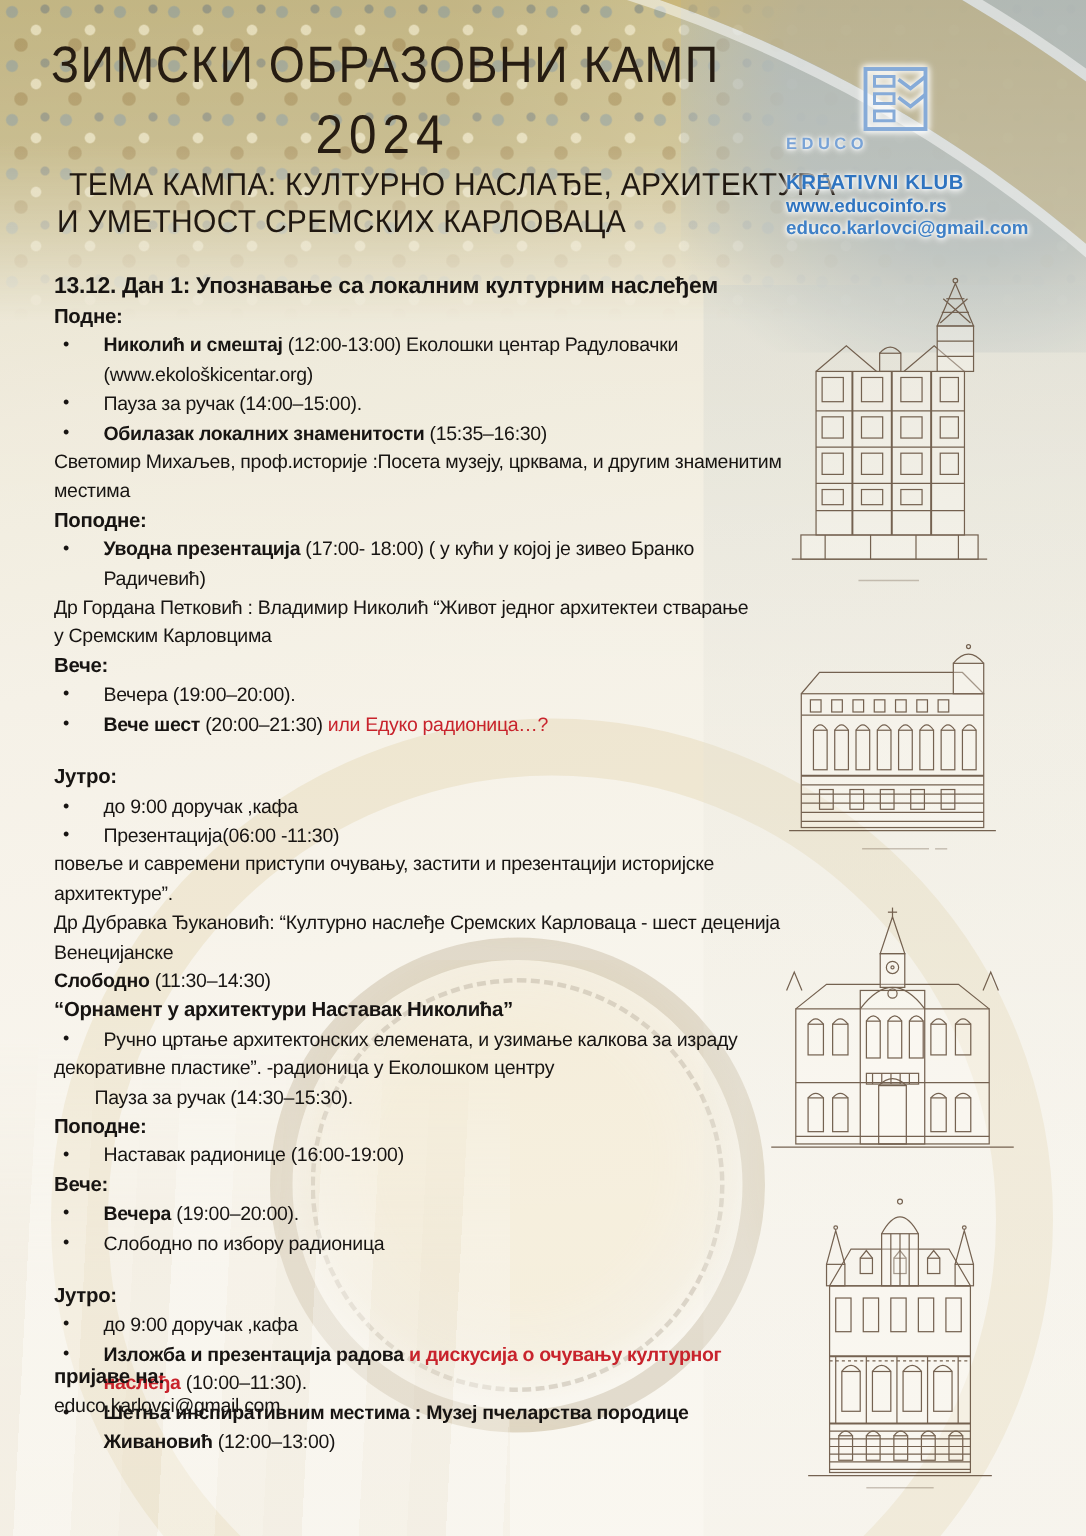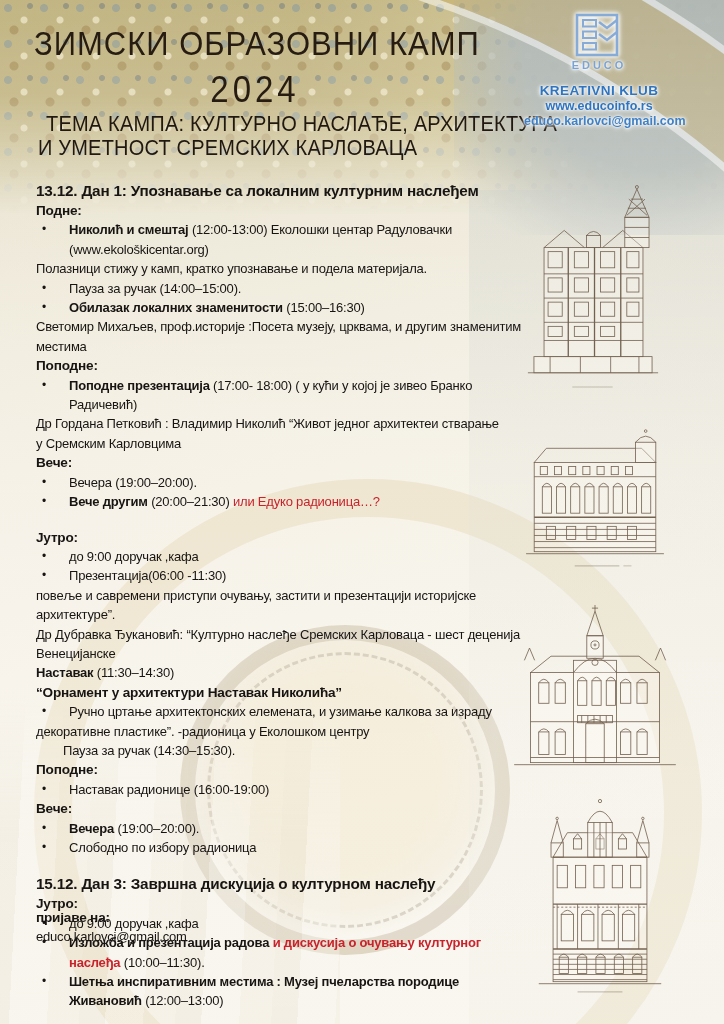--- a/index.html
+++ b/index.html
@@ -41,21 +41,21 @@
   .title-block{position:absolute;left:34px;top:24px;width:442px;text-align:center;color:#261c12;
     transform:scaleY(1.1);transform-origin:top left;z-index:5;}
   .title-line1{font-size:31px;letter-spacing:1px;white-space:nowrap;}
   .title-line2{font-size:33px;letter-spacing:4px;margin-top:5px;}
   .theme-block{position:absolute;left:38px;top:112px;color:#201811;font-size:20px;line-height:23px;
     letter-spacing:.2px;transform:scaleY(1.06);transform-origin:top left;z-index:5;}
   .theme-line1{padding-left:8px;white-space:nowrap;}
   .theme-line2{white-space:nowrap;}
 
   
-  .logo{position:absolute;left:524px;top:13px;width:150px;text-align:center;z-index:6;}
+  .logo{position:absolute;left:524px;top:44px;width:150px;z-index:6;}
   .logo *{text-shadow:0 0 2px #fff,0 0 4px #fff,0 1px 5px rgba(255,255,255,.95);}
   .logo-icon svg{display:block;margin:0 auto;filter:drop-shadow(0 0 2px #fff) drop-shadow(0 0 2px rgba(255,255,255,.9));}
   .logo-educo{font-size:11px;font-weight:bold;letter-spacing:3px;color:#79a3d6;margin-top:2px;}
   .logo-klub{font-size:13.5px;font-weight:bold;letter-spacing:.4px;color:#2f74c0;margin-top:12px;}
   .logo-web{font-size:12.5px;font-weight:bold;color:#2f74c0;margin-top:1px;}
   .logo-email{font-size:12.5px;font-weight:bold;color:#3f80c6;margin-top:1px;}
 
   
   .schedule{position:absolute;left:36px;top:180px;width:490px;color:#171412;z-index:5;letter-spacing:-.2px;}
   .day-section{margin-bottom:16px;}
@@ -131,57 +131,54 @@
   <div class="schedule">
       <div class="day-section">
         <div class="day-heading">13.12. Дан 1:  Упознавање са локалним културним наслеђем</div>
         <div class="line subhead">
           <span class="txt"><span class="seg-b">Подне:</span></span>
         </div>
         <div class="line bullet">
           <span class="bullet">•</span>
           <span class="txt"><span class="seg-b">Николић и смештај</span><span class="seg-n"> (12:00-13:00) Еколошки центар Радуловачки (www.ekološkicentar.org)</span></span>
         </div>
-        <div class="line plain">
-          <span class="txt"><span class="seg-n">Полазници стижу у камп, кратко упознавање и подела материјала.</span></span>
-        </div>
         <div class="line bullet">
           <span class="bullet">•</span>
           <span class="txt"><span class="seg-n">Пауза за ручак (14:00–15:00).</span></span>
         </div>
         <div class="line bullet">
           <span class="bullet">•</span>
-          <span class="txt"><span class="seg-b">Обилазак локалних знаменитости</span><span class="seg-n"> (15:00–16:30)</span></span>
+          <span class="txt"><span class="seg-b">Обилазак локалних знаменитости</span><span class="seg-n"> (15:35–16:30)</span></span>
         </div>
         <div class="line plain">
           <span class="txt"><span class="seg-n">Светомир Михаљев, проф.историје :Посета музеју, црквама,  и другим знаменитим местима</span></span>
         </div>
         <div class="line subhead">
           <span class="txt"><span class="seg-b">Поподне:</span></span>
         </div>
         <div class="line bullet">
           <span class="bullet">•</span>
-          <span class="txt"><span class="seg-b">Поподне презентација</span><span class="seg-n"> (17:00- 18:00) ( у кући у којој је зивео Бранко Радичевић)</span></span>
+          <span class="txt"><span class="seg-b">Уводна презентација</span><span class="seg-n"> (17:00- 18:00) ( у кући у којој је зивео Бранко Радичевић)</span></span>
         </div>
         <div class="line plain">
           <span class="txt"><span class="seg-n">Др Гордана Петковић : Владимир Николић “Живот једног архитектеи стварање</span></span>
         </div>
         <div class="line plain">
           <span class="txt"><span class="seg-n"> у Сремским Карловцима</span></span>
         </div>
         <div class="line subhead">
           <span class="txt"><span class="seg-b">Вече:</span></span>
         </div>
         <div class="line bullet">
           <span class="bullet">•</span>
           <span class="txt"><span class="seg-n">Вечера (19:00–20:00).</span></span>
         </div>
         <div class="line bullet">
           <span class="bullet">•</span>
-          <span class="txt"><span class="seg-b">Вече другим</span><span class="seg-n">  (20:00–21:30) </span><span class="seg-r">или Едуко радионица…?</span></span>
+          <span class="txt"><span class="seg-b">Вече шест</span><span class="seg-n">  (20:00–21:30) </span><span class="seg-r">или Едуко радионица…?</span></span>
         </div>
       </div>
       <div class="day-section">
         <div class="line subhead">
           <span class="txt"><span class="seg-b">Јутро:</span></span>
         </div>
         <div class="line bullet">
           <span class="bullet">•</span>
           <span class="txt"><span class="seg-n">до 9:00 доручак ,кафа</span></span>
         </div>
@@ -189,21 +186,21 @@
           <span class="bullet">•</span>
           <span class="txt"><span class="seg-n">Презентација(06:00 -11:30)</span></span>
         </div>
         <div class="line plain">
           <span class="txt"><span class="seg-n">повеље и савремени приступи очувању, застити и презентацији историјске архитектуре”.</span></span>
         </div>
         <div class="line plain">
           <span class="txt"><span class="seg-n">Др Дубравка Ђукановић: “Културно наслеђе Сремских Карловаца - шест деценија Венецијанске</span></span>
         </div>
         <div class="line plain">
-          <span class="txt"><span class="seg-b"> Наставак</span><span class="seg-n"> (11:30–14:30)</span></span>
+          <span class="txt"><span class="seg-b"> Слободно</span><span class="seg-n"> (11:30–14:30)</span></span>
         </div>
         <div class="line h2quote">
           <span class="txt"><span class="seg-b">“Орнамент у архитектури Наставак Николића”</span></span>
         </div>
         <div class="line bullet">
           <span class="bullet">•</span>
           <span class="txt"><span class="seg-n">Ручно цртање  архитектонских елемената, и узимање калкова за израду</span></span>
         </div>
         <div class="line plain">
           <span class="txt"><span class="seg-n">декоративне пластике”.  -радионица у Еколошком центру</span></span>
@@ -224,21 +221,20 @@
         <div class="line bullet">
           <span class="bullet">•</span>
           <span class="txt"><span class="seg-b">Вечера</span><span class="seg-n"> (19:00–20:00).</span></span>
         </div>
         <div class="line bullet">
           <span class="bullet">•</span>
           <span class="txt"><span class="seg-n">Слободно по избору радионица</span></span>
         </div>
       </div>
       <div class="day-section">
-        <div class="day-heading">15.12. Дан 3: Завршна дискуција о културном наслеђу</div>
         <div class="line subhead">
           <span class="txt"><span class="seg-b">Јутро:</span></span>
         </div>
         <div class="line bullet">
           <span class="bullet">•</span>
           <span class="txt"><span class="seg-n">до 9:00 доручак ,кафа</span></span>
         </div>
         <div class="line bullet">
           <span class="bullet">•</span>
           <span class="txt"><span class="seg-b">Изложба и презентација радова </span><span class="seg-rb">и дискусија о очувању културног наслеђа</span><span class="seg-n"> (10:00–11:30).</span></span>

